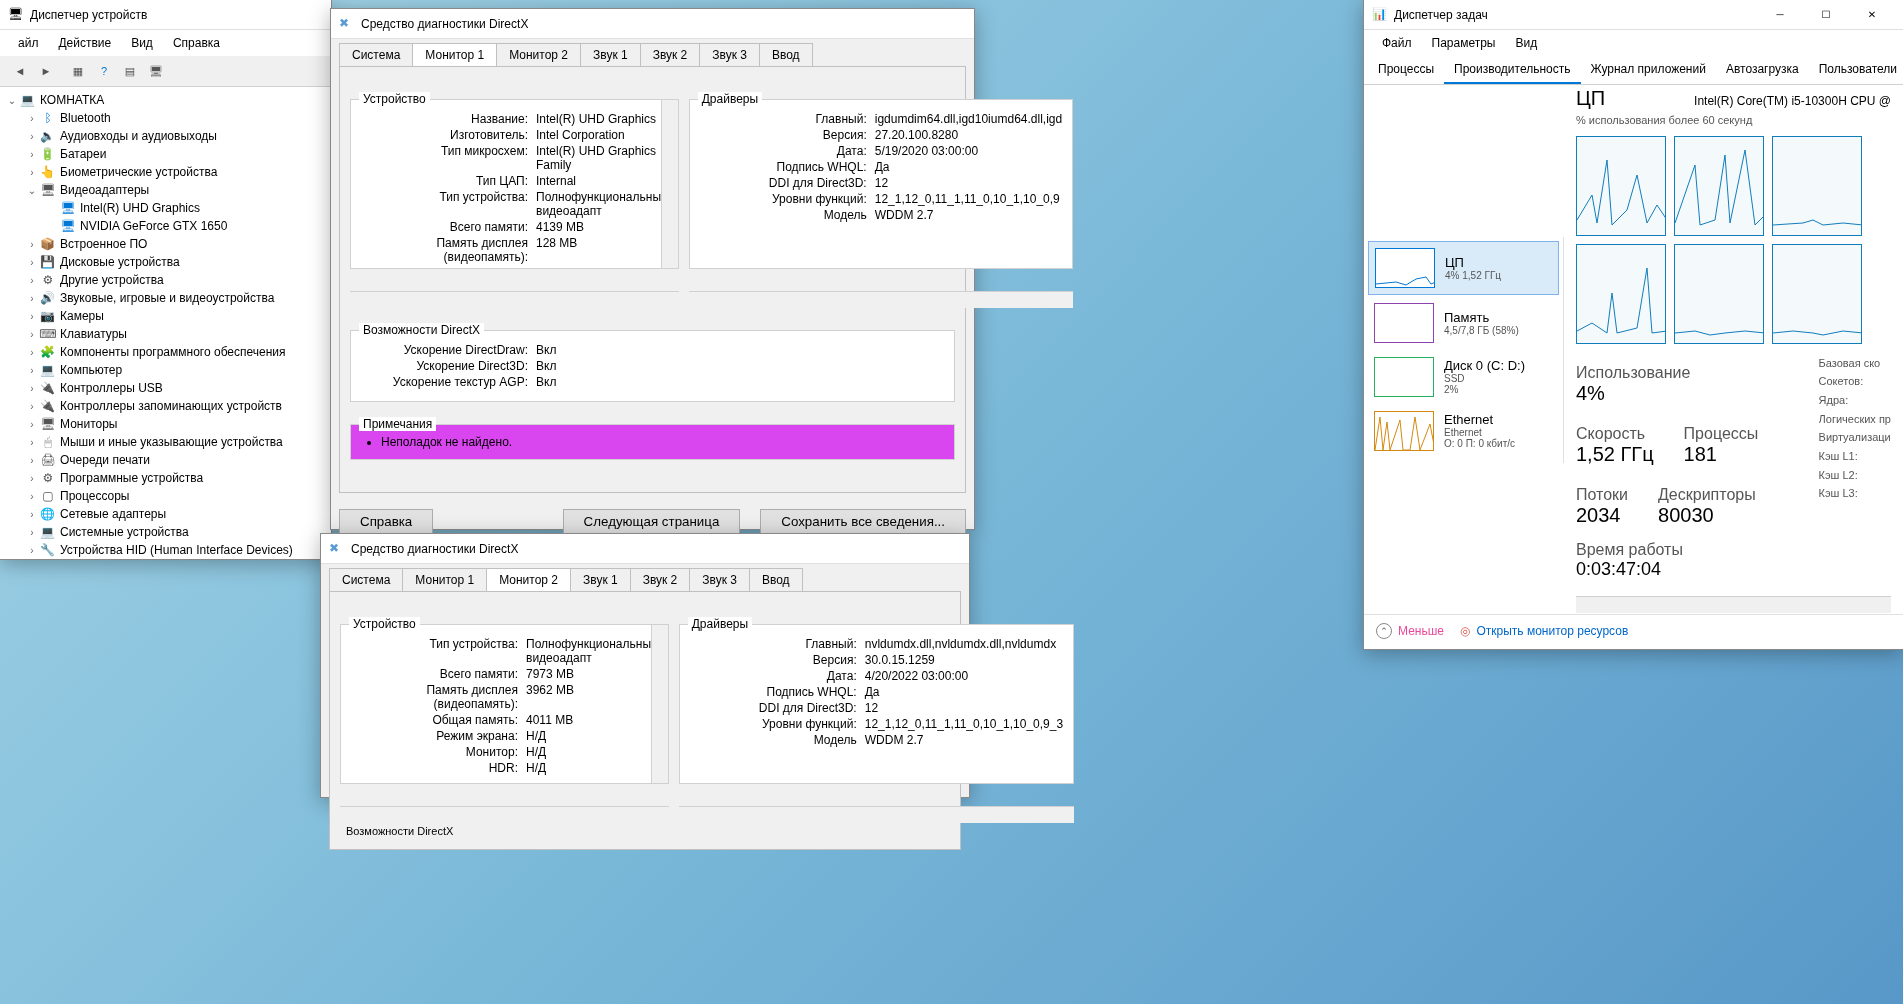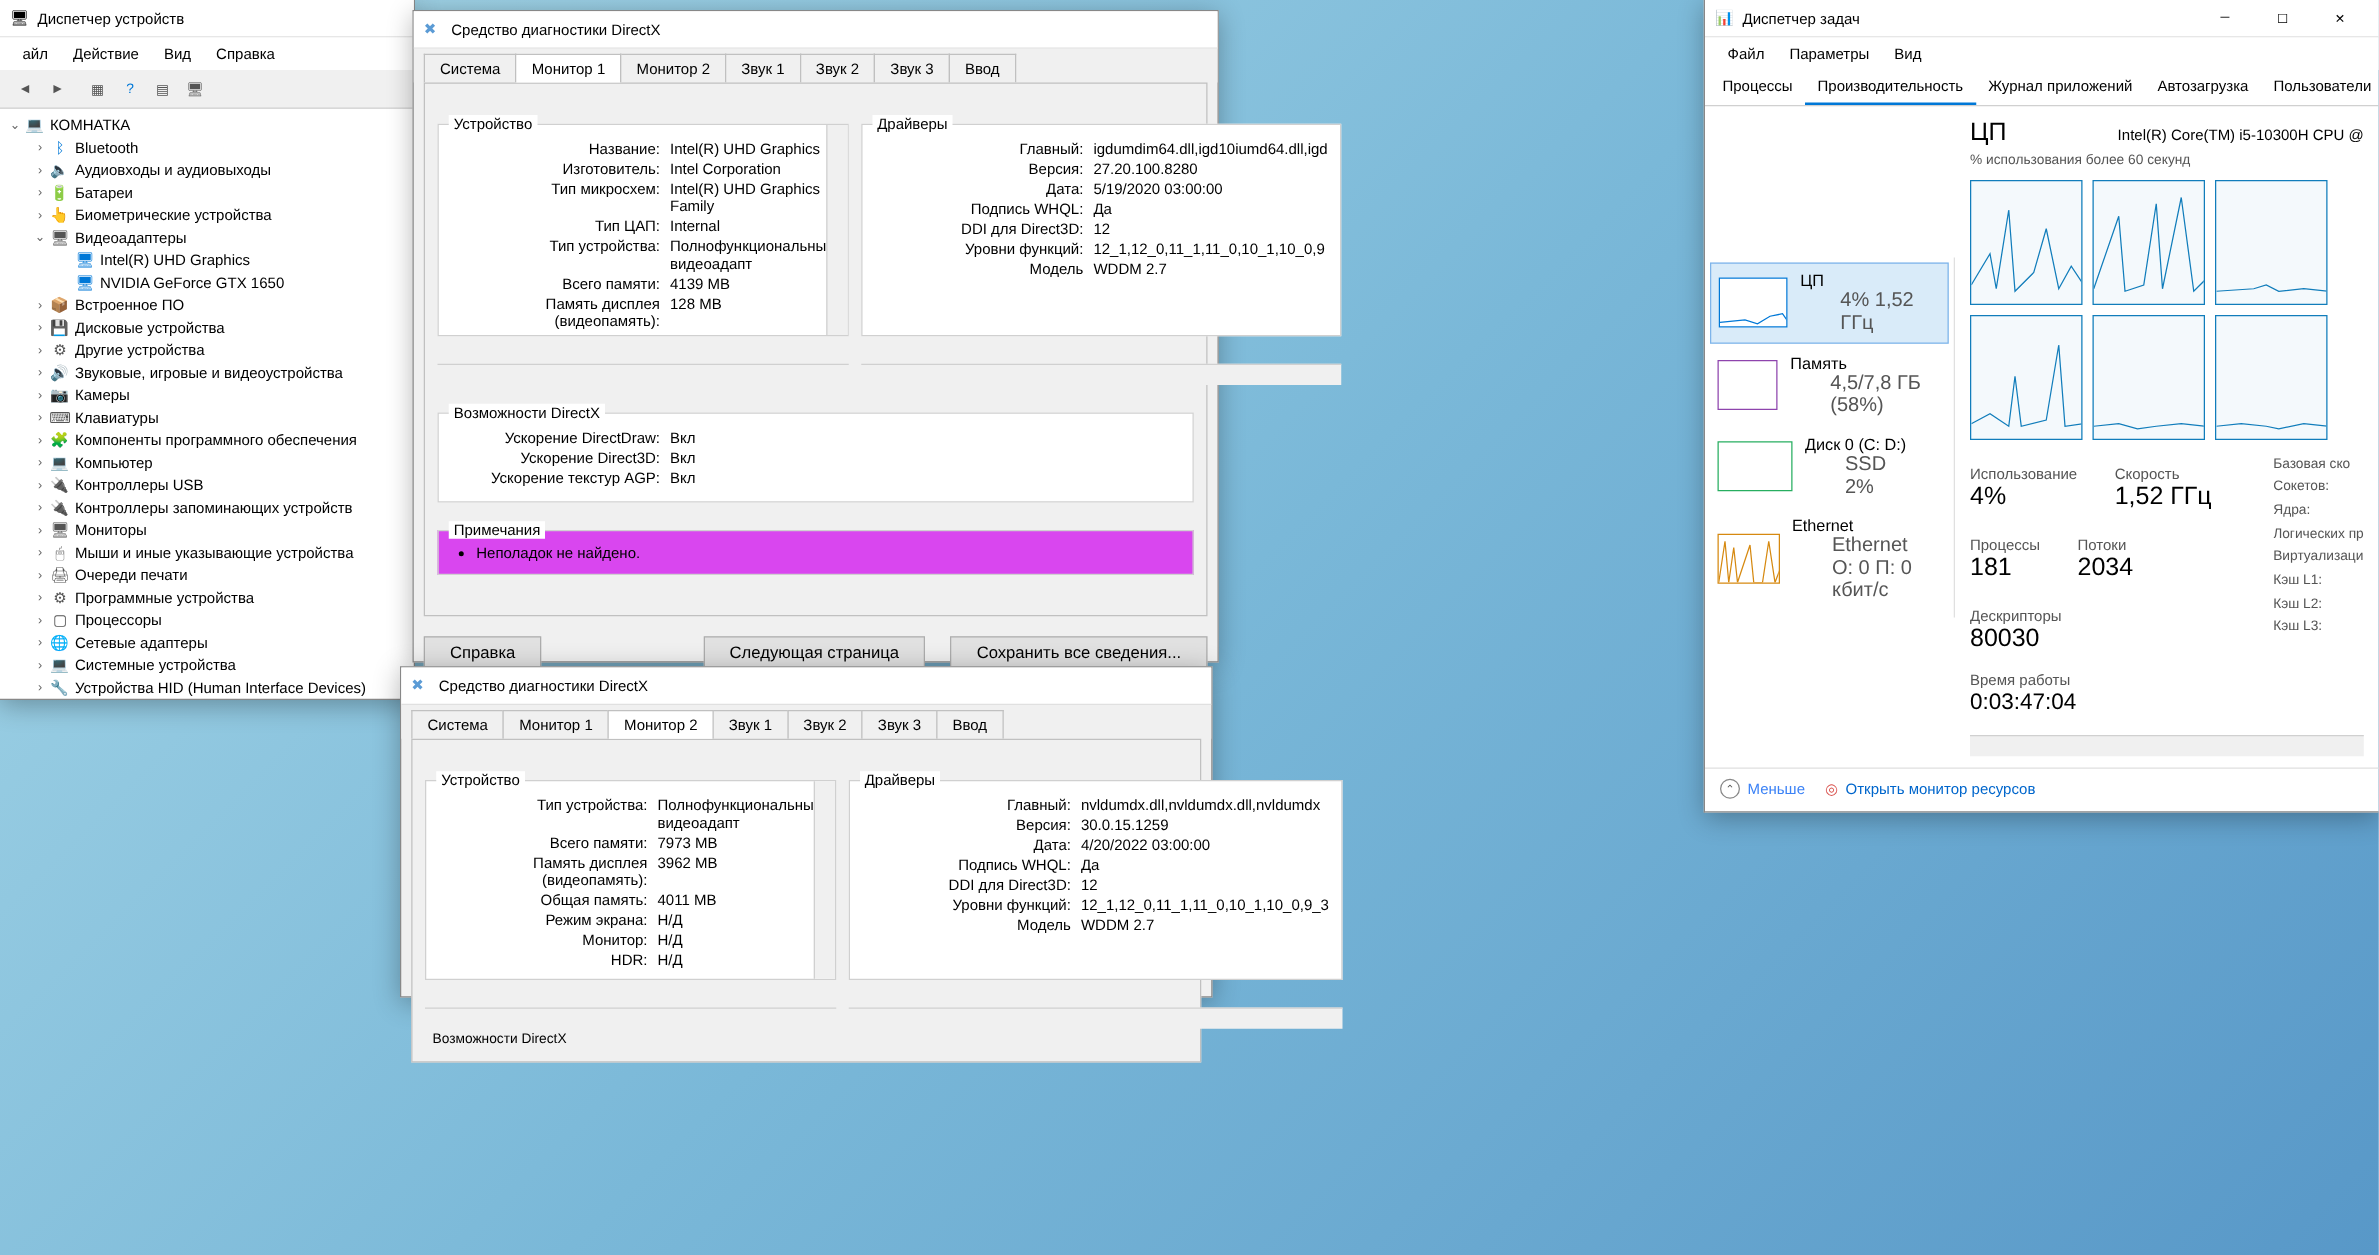--- a/index.html
+++ b/index.html
@@ -49,28 +49,28 @@
 .tm-tab.active { border-bottom-color: #0078d7; }
 .tm-body { display: flex; height: calc(100% - 120px); align-items: center; }
 .tm-sidebar { width: 200px; border-right: 1px solid #e0e0e0; padding: 4px; overflow-y: auto; }
 .tm-card { display: flex; align-items: center; padding: 6px; margin-bottom: 2px; cursor: pointer; }
 .tm-card.active { background: #d9ebf9; border: 1px solid #7eb4ea; }
 .tm-card .graph { width: 60px; height: 40px; border: 1px solid #0078d7; margin-right: 10px; background: #fff; position: relative; overflow: hidden; }
 .tm-card .graph.mem { border-color: #8e44ad; }
 .tm-card .graph.disk { border-color: #27ae60; }
 .tm-card .graph.net { border-color: #d68910; }
 .tm-card .info .name { font-size: 13px; }
-.tm-card .info .sub { font-size: 16px; color: #555; margin-left: 32px; }
+.tm-card .info .sub { font-size: 10px; color: #555; }
 .tm-main { flex: 1; padding: 12px; overflow: hidden; }
 .tm-title { font-size: 20px; font-weight: 300; }
 .tm-subtitle { font-size: 11px; color: #555; margin: 4px 0; }
 .tm-graphs { display: flex; flex-wrap: wrap; gap: 8px; margin: 10px 0; }
 .tm-graph { width: 90px; height: 100px; border: 1px solid #117dbb; background: #f4f9fc; position: relative; overflow: hidden; }
 .tm-stats { display: flex; flex-wrap: wrap; gap: 20px 30px; margin-top: 10px; }
-.tm-stat .label { font-size: 12px; color: #555; }
+.tm-stat .label { font-size: 16px; color: #555; }
 .tm-stat .value { font-size: 20px; }
 .tm-footer { border-top: 1px solid #e0e0e0; padding: 8px 12px; display: flex; align-items: center; gap: 16px; }
 .tm-footer .link { color: #0066cc; cursor: pointer; display: flex; align-items: center; gap: 6px; }
 .sparkline { position: absolute; bottom: 0; left: 0; right: 0; }
 
 #dxdiag1 { left: 330px; top: 8px; width: 645px; height: 522px; }
 #dxdiag2 { left: 320px; top: 533px; width: 650px; height: 265px; }
 </style>
 </head>
 <body>
@@ -587,20 +587,20 @@
             <div class="label">Время работы</div>
         <div class="value" style="font-size:18px">0:03:47:04</div>
           </div>
       </div>
       <div class="hscroll" style="margin-top:16px"></div>
     </div>
   </div>
   <div class="tm-footer">
     <span class="link">
       <span style="border:1px solid #888;border-radius:50%;width:16px;height:16px;display:inline-flex;align-items:center;justify-content:center;font-size:9px;color:#555">⌃</span>
-      <span style="color:#3b82f6">Меньше</span>
+      <span style="color:#ec4899">Меньше</span>
     </span>
     <span class="link">
       <span style="color:#d9534f">◎</span>
       <span>Открыть монитор ресурсов</span>
     </span>
   </div>
 </div>
 
 </body></html>

